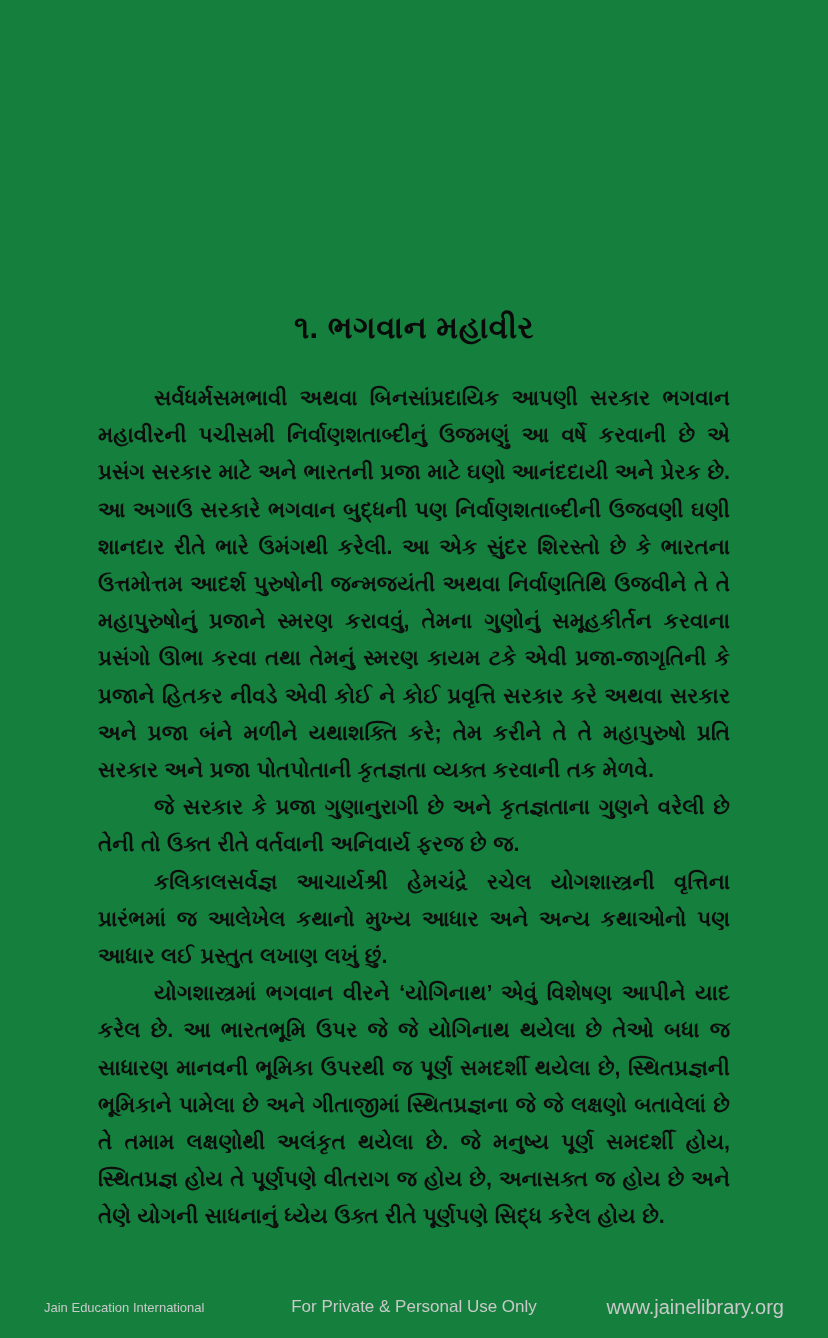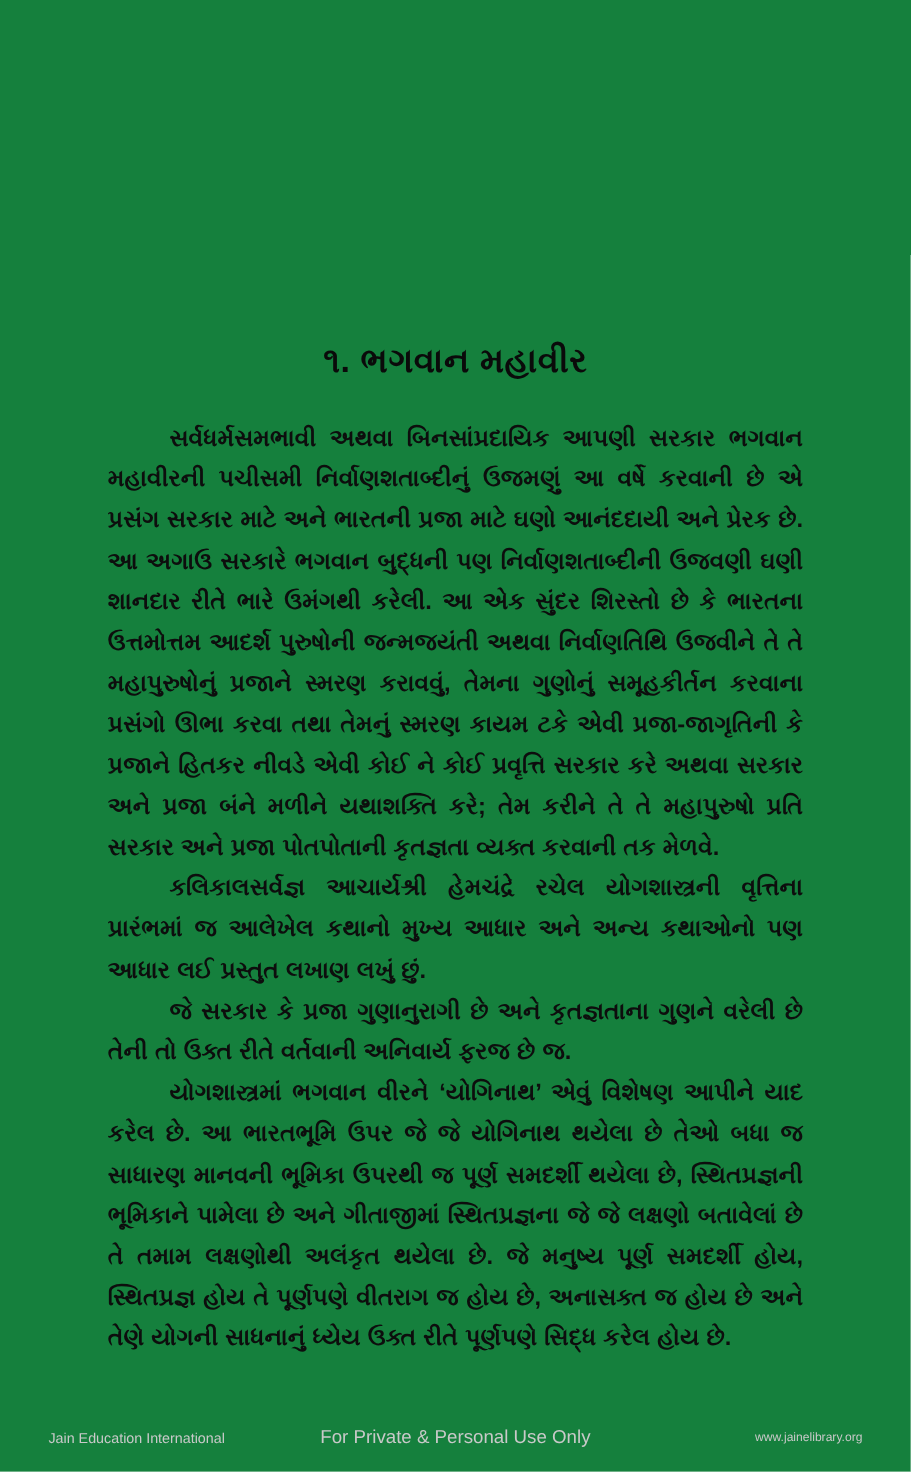--- a/index.html
+++ b/index.html
@@ -75,37 +75,37 @@
     left: 0;
     width: 828px;
     text-align: center;
     font-size: 17px;
     color: #c9c9c9;
     font-weight: 400;
   }
   .footer-right {
     position: absolute;
     right: 44px;
-    font-size: 11px;
+    font-size: 20px;
     color: #c9c9c9;
     font-weight: 400;
     white-space: nowrap;
   }
 </style>
 </head>
 <body>
 
 <div class="page">
 
   <h1 class="chapter-title">૧. ભગવાન મહાવીર</h1>
 
   <div class="body-block">
     <p class="para last-line-natural">સર્વધર્મસમભાવી અથવા બિનસાંપ્રદાયિક આપણી સરકાર ભગવાન મહાવીરની પચીસમી નિર્વાણશતાબ્દીનું ઉજમણું આ વર્ષે કરવાની છે એ પ્રસંગ સરકાર માટે અને ભારતની પ્રજા માટે ઘણો આનંદદાયી અને પ્રેરક છે. આ અગાઉ સરકારે ભગવાન બુદ્ધની પણ નિર્વાણશતાબ્દીની ઉજવણી ઘણી શાનદાર રીતે ભારે ઉમંગથી કરેલી. આ એક સુંદર શિરસ્તો છે કે ભારતના ઉત્તમોત્તમ આદર્શ પુરુષોની જન્મજયંતી અથવા નિર્વાણતિથિ ઉજવીને તે તે મહાપુરુષોનું પ્રજાને સ્મરણ કરાવવું, તેમના ગુણોનું સમૂહકીર્તન કરવાના પ્રસંગો ઊભા કરવા તથા તેમનું સ્મરણ કાયમ ટકે એવી પ્રજા-જાગૃતિની કે પ્રજાને હિતકર નીવડે એવી કોઈ ને કોઈ પ્રવૃત્તિ સરકાર કરે અથવા સરકાર અને પ્રજા બંને મળીને યથાશક્તિ કરે; તેમ કરીને તે તે મહાપુરુષો પ્રતિ સરકાર અને પ્રજા પોતપોતાની કૃતજ્ઞતા વ્યક્ત કરવાની તક મેળવે.</p>
+    <p class="para last-line-natural">જે સરકાર કે પ્રજા ગુણાનુરાગી છે અને કૃતજ્ઞતાના ગુણને વરેલી છે તેની તો ઉક્ત રીતે વર્તવાની અનિવાર્ય ફરજ છે જ.</p>
     <p class="para last-line-natural">કલિકાલસર્વજ્ઞ આચાર્યશ્રી હેમચંદ્રે રચેલ યોગશાસ્ત્રની વૃત્તિના પ્રારંભમાં જ આલેખેલ કથાનો મુખ્ય આધાર અને અન્ય કથાઓનો પણ આધાર લઈ પ્રસ્તુત લખાણ લખું છું.</p>
-    <p class="para last-line-natural">જે સરકાર કે પ્રજા ગુણાનુરાગી છે અને કૃતજ્ઞતાના ગુણને વરેલી છે તેની તો ઉક્ત રીતે વર્તવાની અનિવાર્ય ફરજ છે જ.</p>
     <p class="para last-line-natural">યોગશાસ્ત્રમાં ભગવાન વીરને ‘યોગિનાથ’ એવું વિશેષણ આપીને યાદ કરેલ છે. આ ભારતભૂમિ ઉપર જે જે યોગિનાથ થયેલા છે તેઓ બધા જ સાધારણ માનવની ભૂમિકા ઉપરથી જ પૂર્ણ સમદર્શી થયેલા છે, સ્થિતપ્રજ્ઞની ભૂમિકાને પામેલા છે અને ગીતાજીમાં સ્થિતપ્રજ્ઞના જે જે લક્ષણો બતાવેલાં છે તે તમામ લક્ષણોથી અલંકૃત થયેલા છે. જે મનુષ્ય પૂર્ણ સમદર્શી હોય, સ્થિતપ્રજ્ઞ હોય તે પૂર્ણપણે વીતરાગ જ હોય છે, અનાસક્ત જ હોય છે અને તેણે યોગની સાધનાનું ધ્યેય ઉક્ત રીતે પૂર્ણપણે સિદ્ધ કરેલ હોય છે.</p>
   </div>
 
   <div class="footer">
     <span class="footer-left">Jain Education International</span>
     <span class="footer-center">For Private &amp; Personal Use Only</span>
     <span class="footer-right">www.jainelibrary.org</span>
   </div>
 
 </div>

